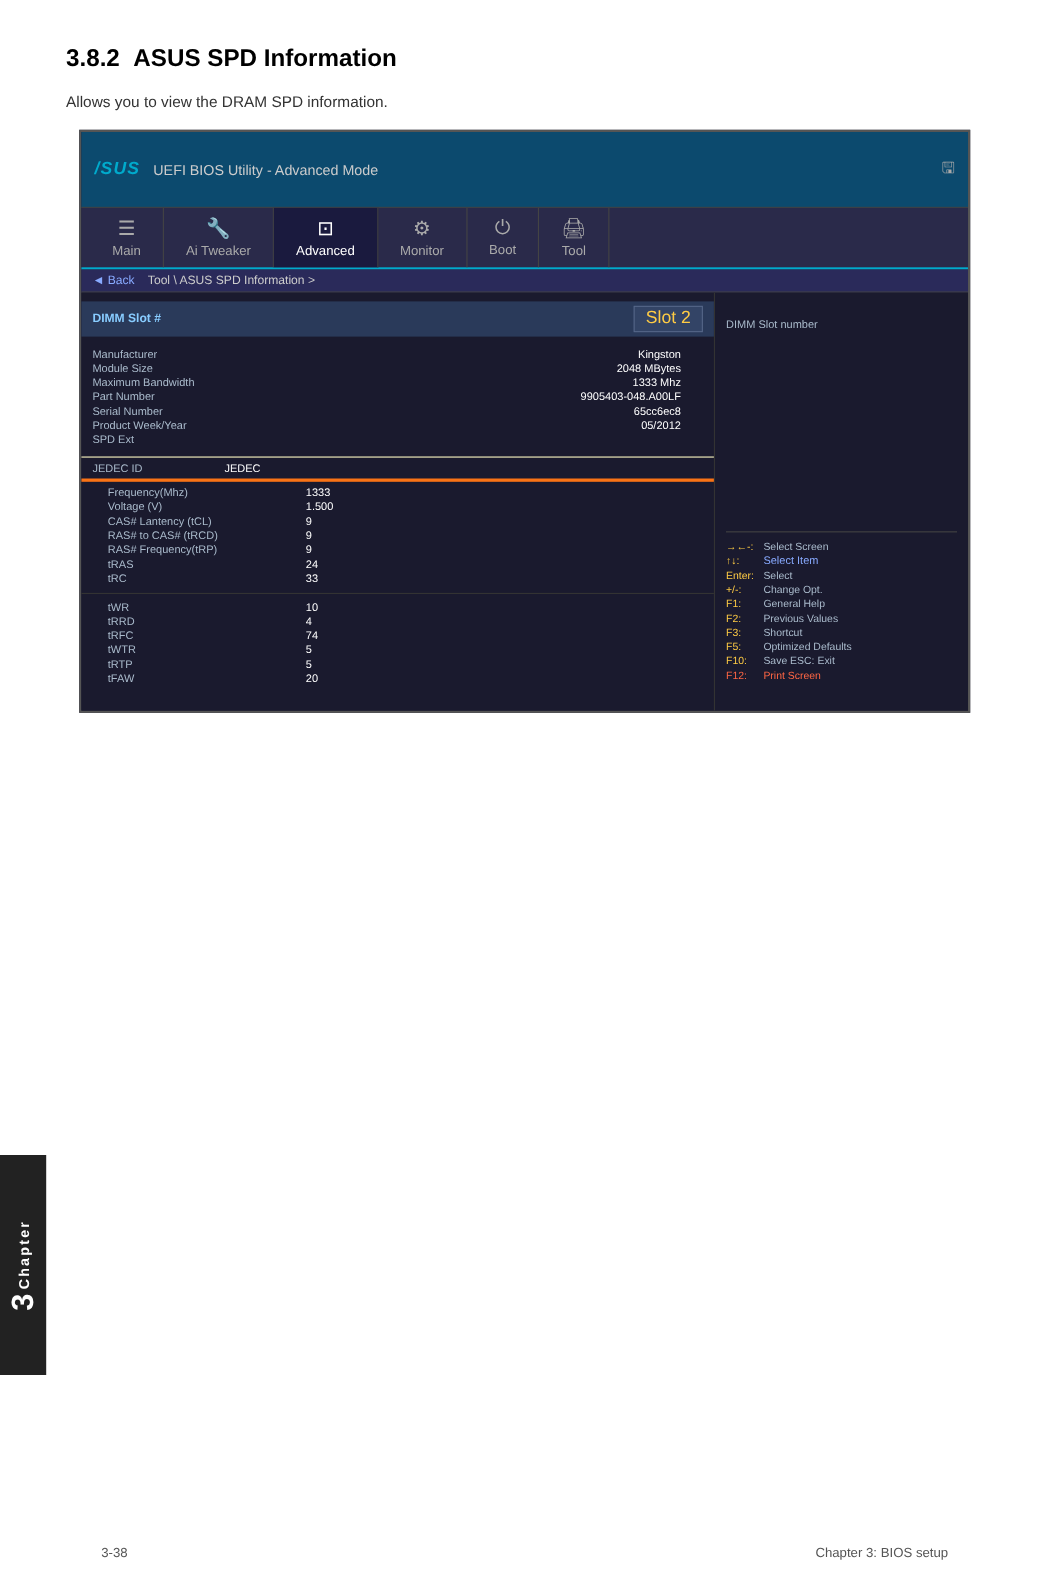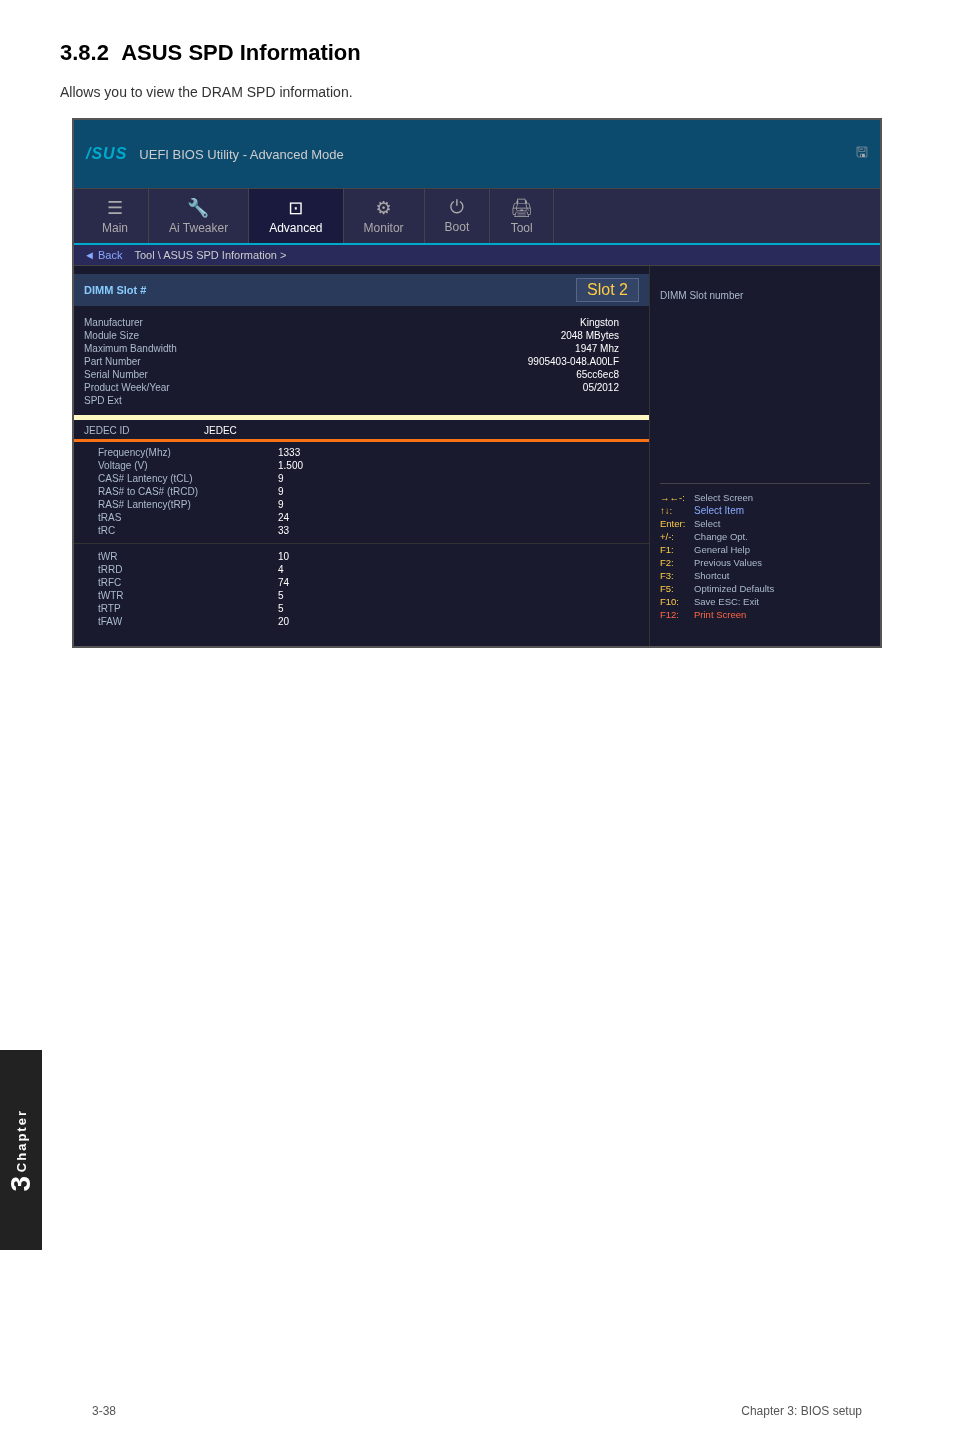--- a/index.html
+++ b/index.html
@@ -152,21 +152,21 @@
       color: #ffcc44;
       font-size: 16px;
       background: #334466;
       padding: 2px 10px;
       border: 1px solid #556688;
     }
 
     
     .info-section {
       padding: 4px 10px 8px 10px;
-      border-bottom: 5px solid #fef9c3;
+      border-bottom: 1px solid #fef9c3;
       margin-bottom: 2px;
     }
 
     .info-row {
       display: flex;
       padding: 1px 0;
     }
 
     .info-label {
       color: #aabbcc;
@@ -399,21 +399,21 @@
           <div class="info-row">
             <span class="info-label">Manufacturer</span>
             <span class="info-value right-aligned">Kingston</span>
           </div>
           <div class="info-row">
             <span class="info-label">Module Size</span>
             <span class="info-value right-aligned">2048 MBytes</span>
           </div>
           <div class="info-row">
             <span class="info-label">Maximum Bandwidth</span>
-            <span class="info-value right-aligned">1947 Mhz</span>
+            <span class="info-value right-aligned">1333 Mhz</span>
           </div>
           <div class="info-row">
             <span class="info-label">Part Number</span>
             <span class="info-value right-aligned">9905403-048.A00LF</span>
           </div>
           <div class="info-row">
             <span class="info-label">Serial Number</span>
             <span class="info-value right-aligned">65cc6ec8</span>
           </div>
           <div class="info-row">
@@ -442,21 +442,21 @@
           </div>
           <div class="timing-row">
             <span class="timing-label">CAS# Lantency (tCL)</span>
             <span class="timing-value">9</span>
           </div>
           <div class="timing-row">
             <span class="timing-label">RAS# to CAS# (tRCD)</span>
             <span class="timing-value">9</span>
           </div>
           <div class="timing-row">
-            <span class="timing-label">RAS# Lantency(tRP)</span>
+            <span class="timing-label">RAS# Frequency(tRP)</span>
             <span class="timing-value">9</span>
           </div>
           <div class="timing-row">
             <span class="timing-label">tRAS</span>
             <span class="timing-value">24</span>
           </div>
           <div class="timing-row">
             <span class="timing-label">tRC</span>
             <span class="timing-value">33</span>
           </div>

